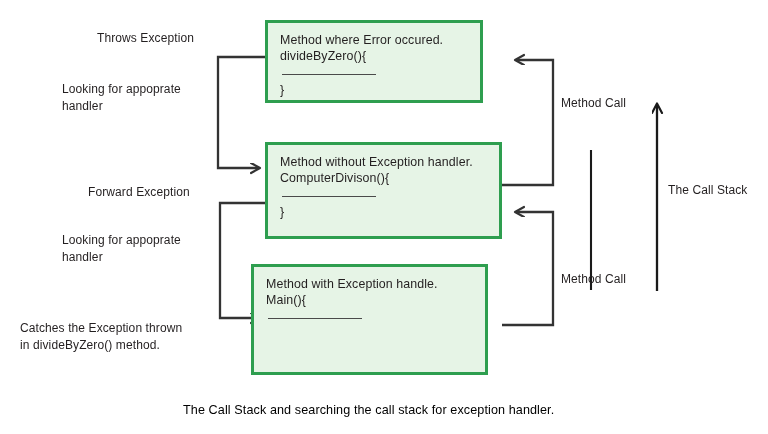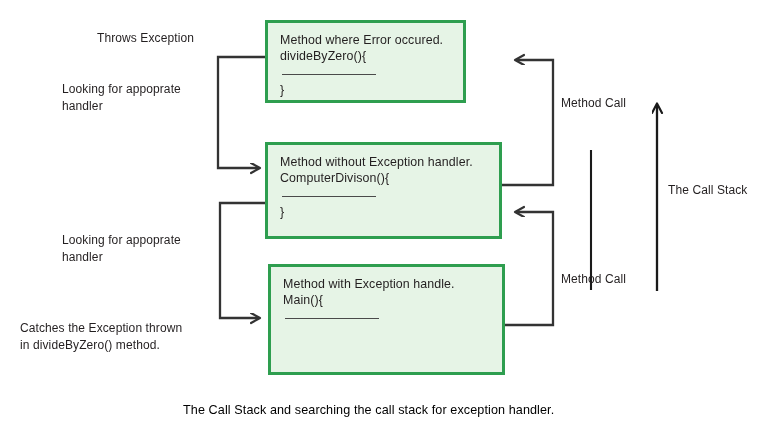--- a/index.html
+++ b/index.html
@@ -94,45 +94,46 @@
 
     <path d="M502,185 L553,185 L553,60 L516,60" fill="none" stroke="#333333" stroke-width="2.3" stroke-linejoin="miter" marker-end="url(#arrow-left)"></path>
 
     <path d="M502,325 L553,325 L553,212 L516,212" fill="none" stroke="#333333" stroke-width="2.3" stroke-linejoin="miter" marker-end="url(#arrow-left)"></path>
 
     <path d="M657,291 L657,105" fill="none" stroke="#1a1a1a" stroke-width="2.3" stroke-linecap="butt" marker-end="url(#arrow-up)"></path>
 
     <path d="M591,150 L591,290" fill="none" stroke="#1a1a1a" stroke-width="2.1"></path>
   </svg>
 
-  <div class="method-box" style="left:265px; top:20px; width:201px; height:83px;">
+  <div class="method-box" style="left:265px; top:20px; width:218px; height:83px;">
     <div class="box-title">Method where Error occured.
 divideByZero(){</div>
     <div class="box-rule"></div>
     <div class="box-foot" style="margin-top:8px;">}</div>
   </div>
 
   <div class="method-box" style="left:265px; top:142px; width:237px; height:97px;">
     <div class="box-title">Method without Exception handler.
 ComputerDivison(){</div>
     <div class="box-rule"></div>
     <div class="box-foot" style="margin-top:8px;">}</div>
   </div>
 
-  <div class="method-box" style="left:268px; top:264px; width:237px; height:111px;">
+  <div class="method-box" style="left:251px; top:264px; width:237px; height:111px;">
     <div class="box-title">Method with Exception handle.
 Main(){</div>
     <div class="box-rule"></div>
   </div>
 
   <div class="side-label" style="left:97px; top:30px;">Throws Exception</div>
 
   <div class="side-label" style="left:62px; top:81px;">Looking for appoprate
 handler</div>
 
+  <div class="side-label" style="left:88px; top:184px;">Forward Exception</div>
 
   <div class="side-label" style="left:62px; top:232px;">Looking for appoprate
 handler</div>
 
   <div class="side-label" style="left:20px; top:320px;">Catches the Exception thrown
 in divideByZero() method.</div>
 
   <div class="side-label" style="left:561px; top:95px;">Method Call</div>
 
   <div class="side-label" style="left:561px; top:271px;">Method Call</div>

